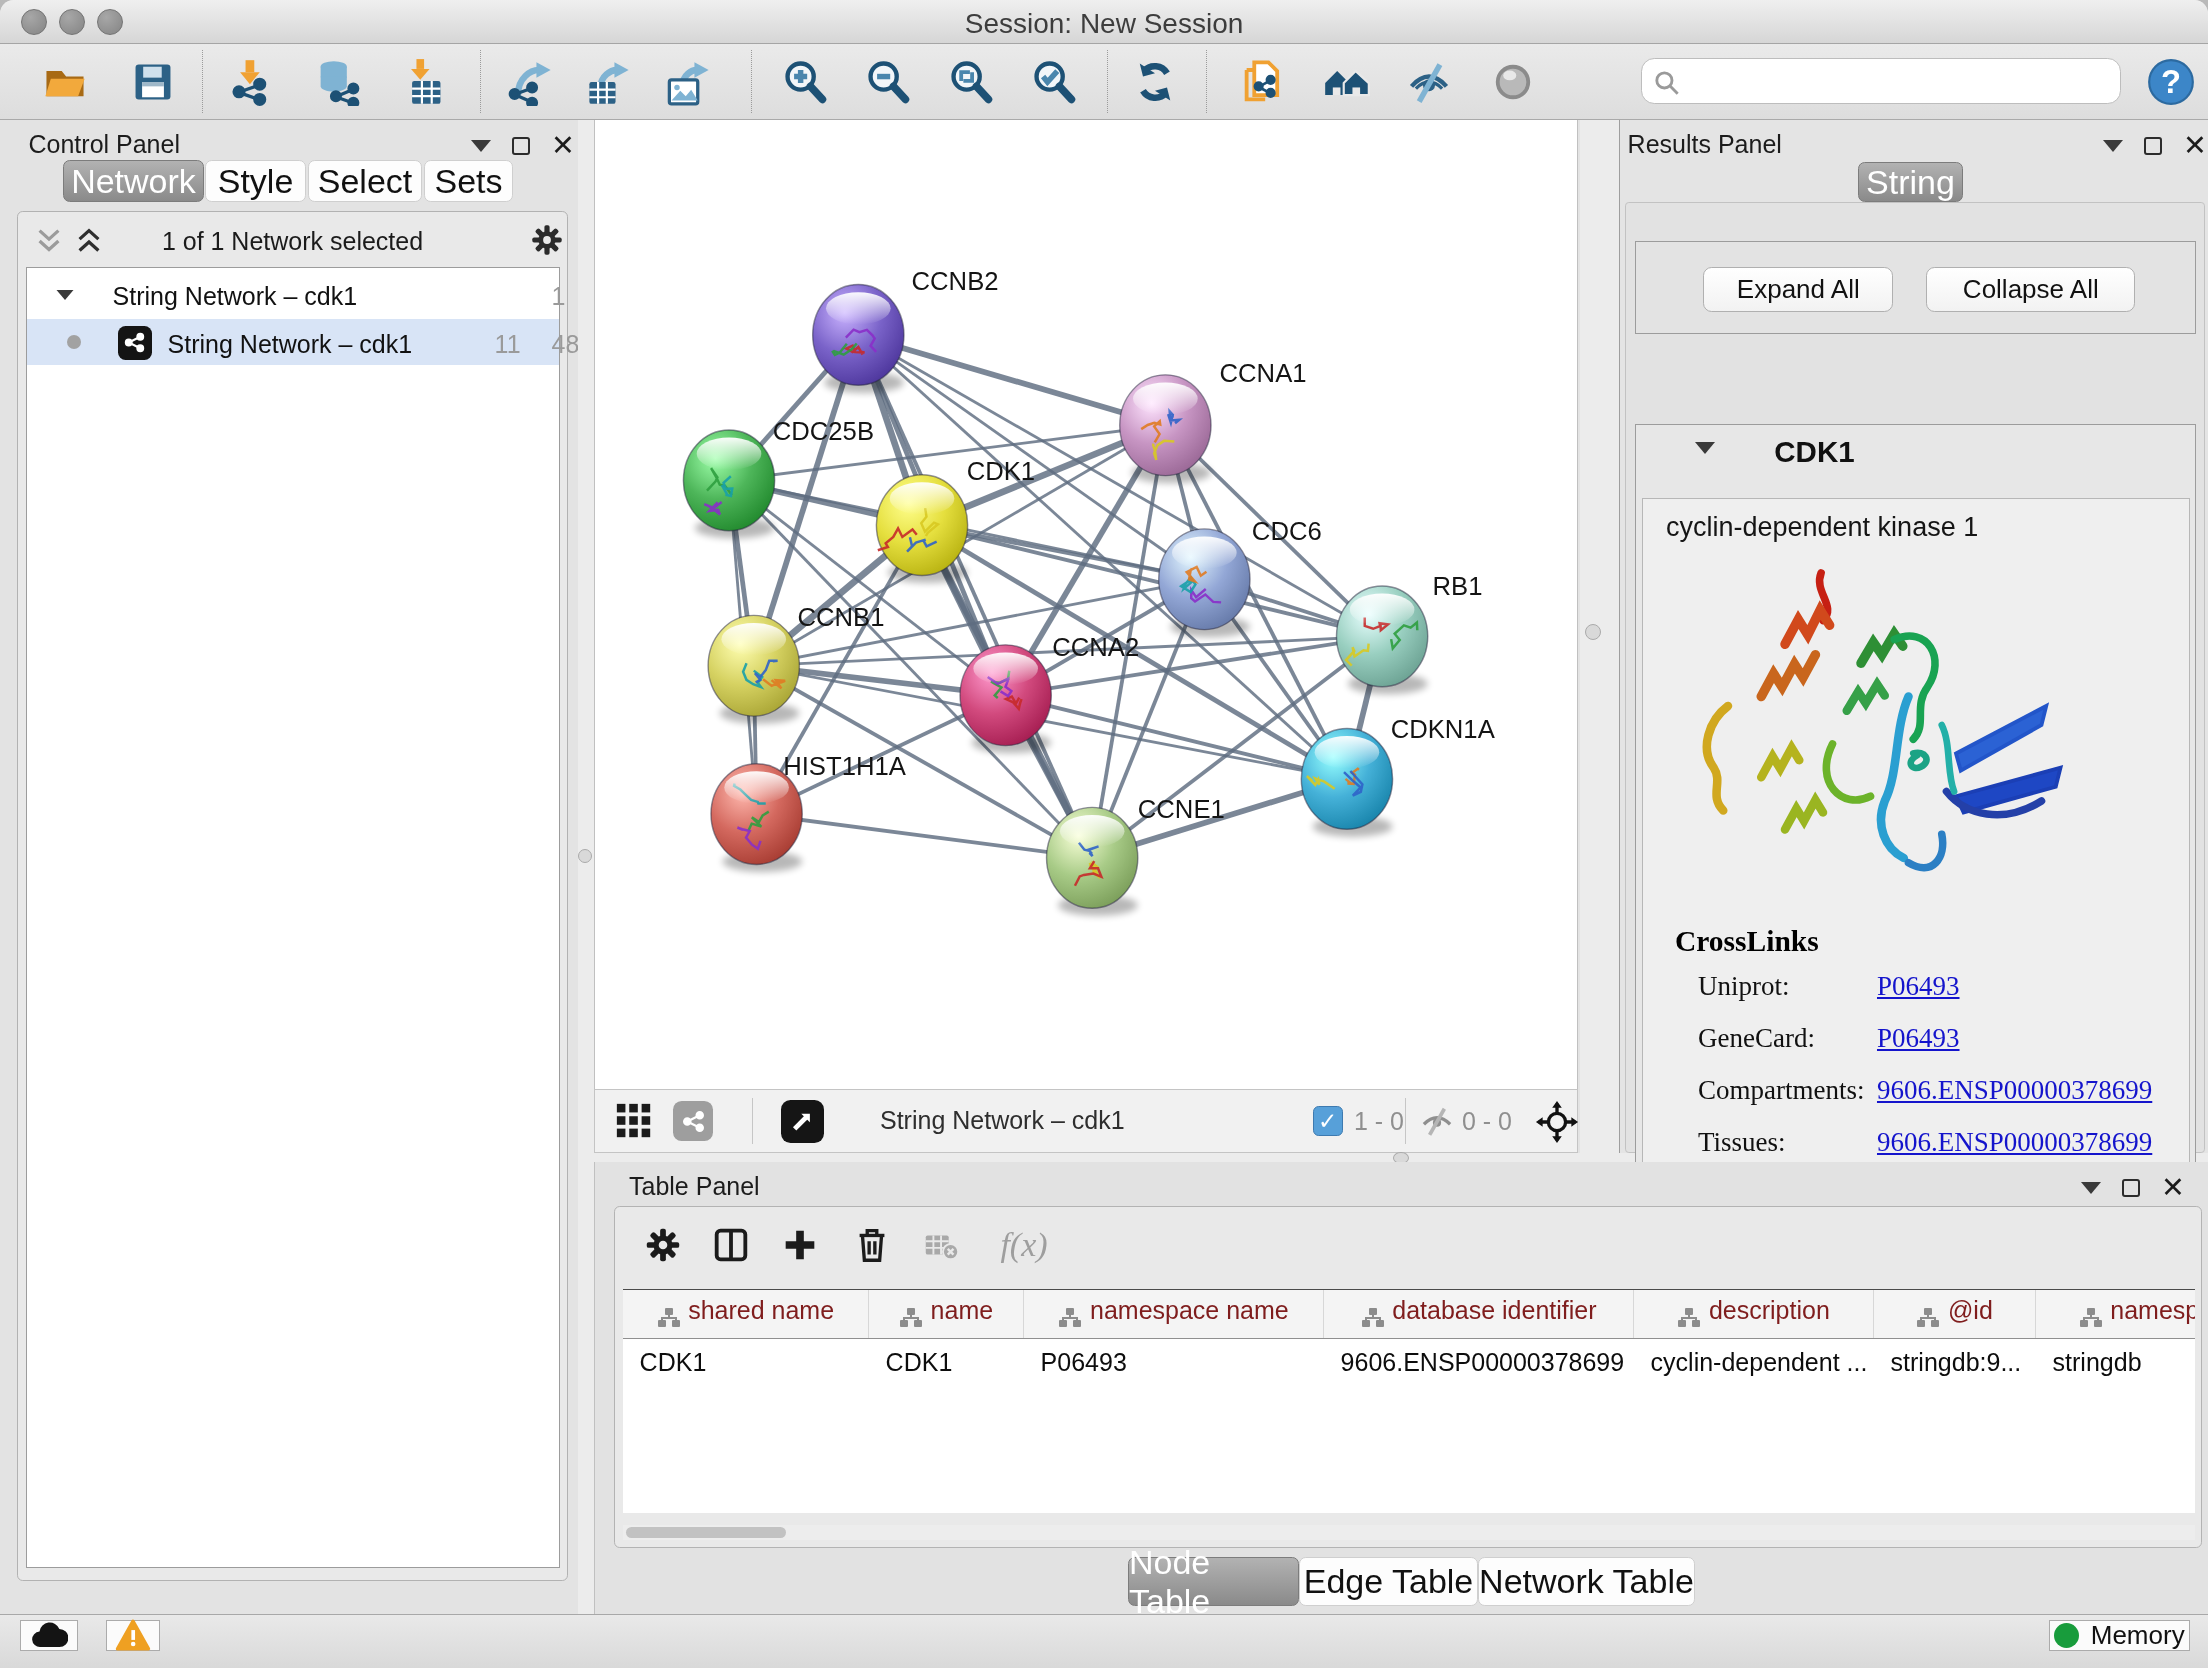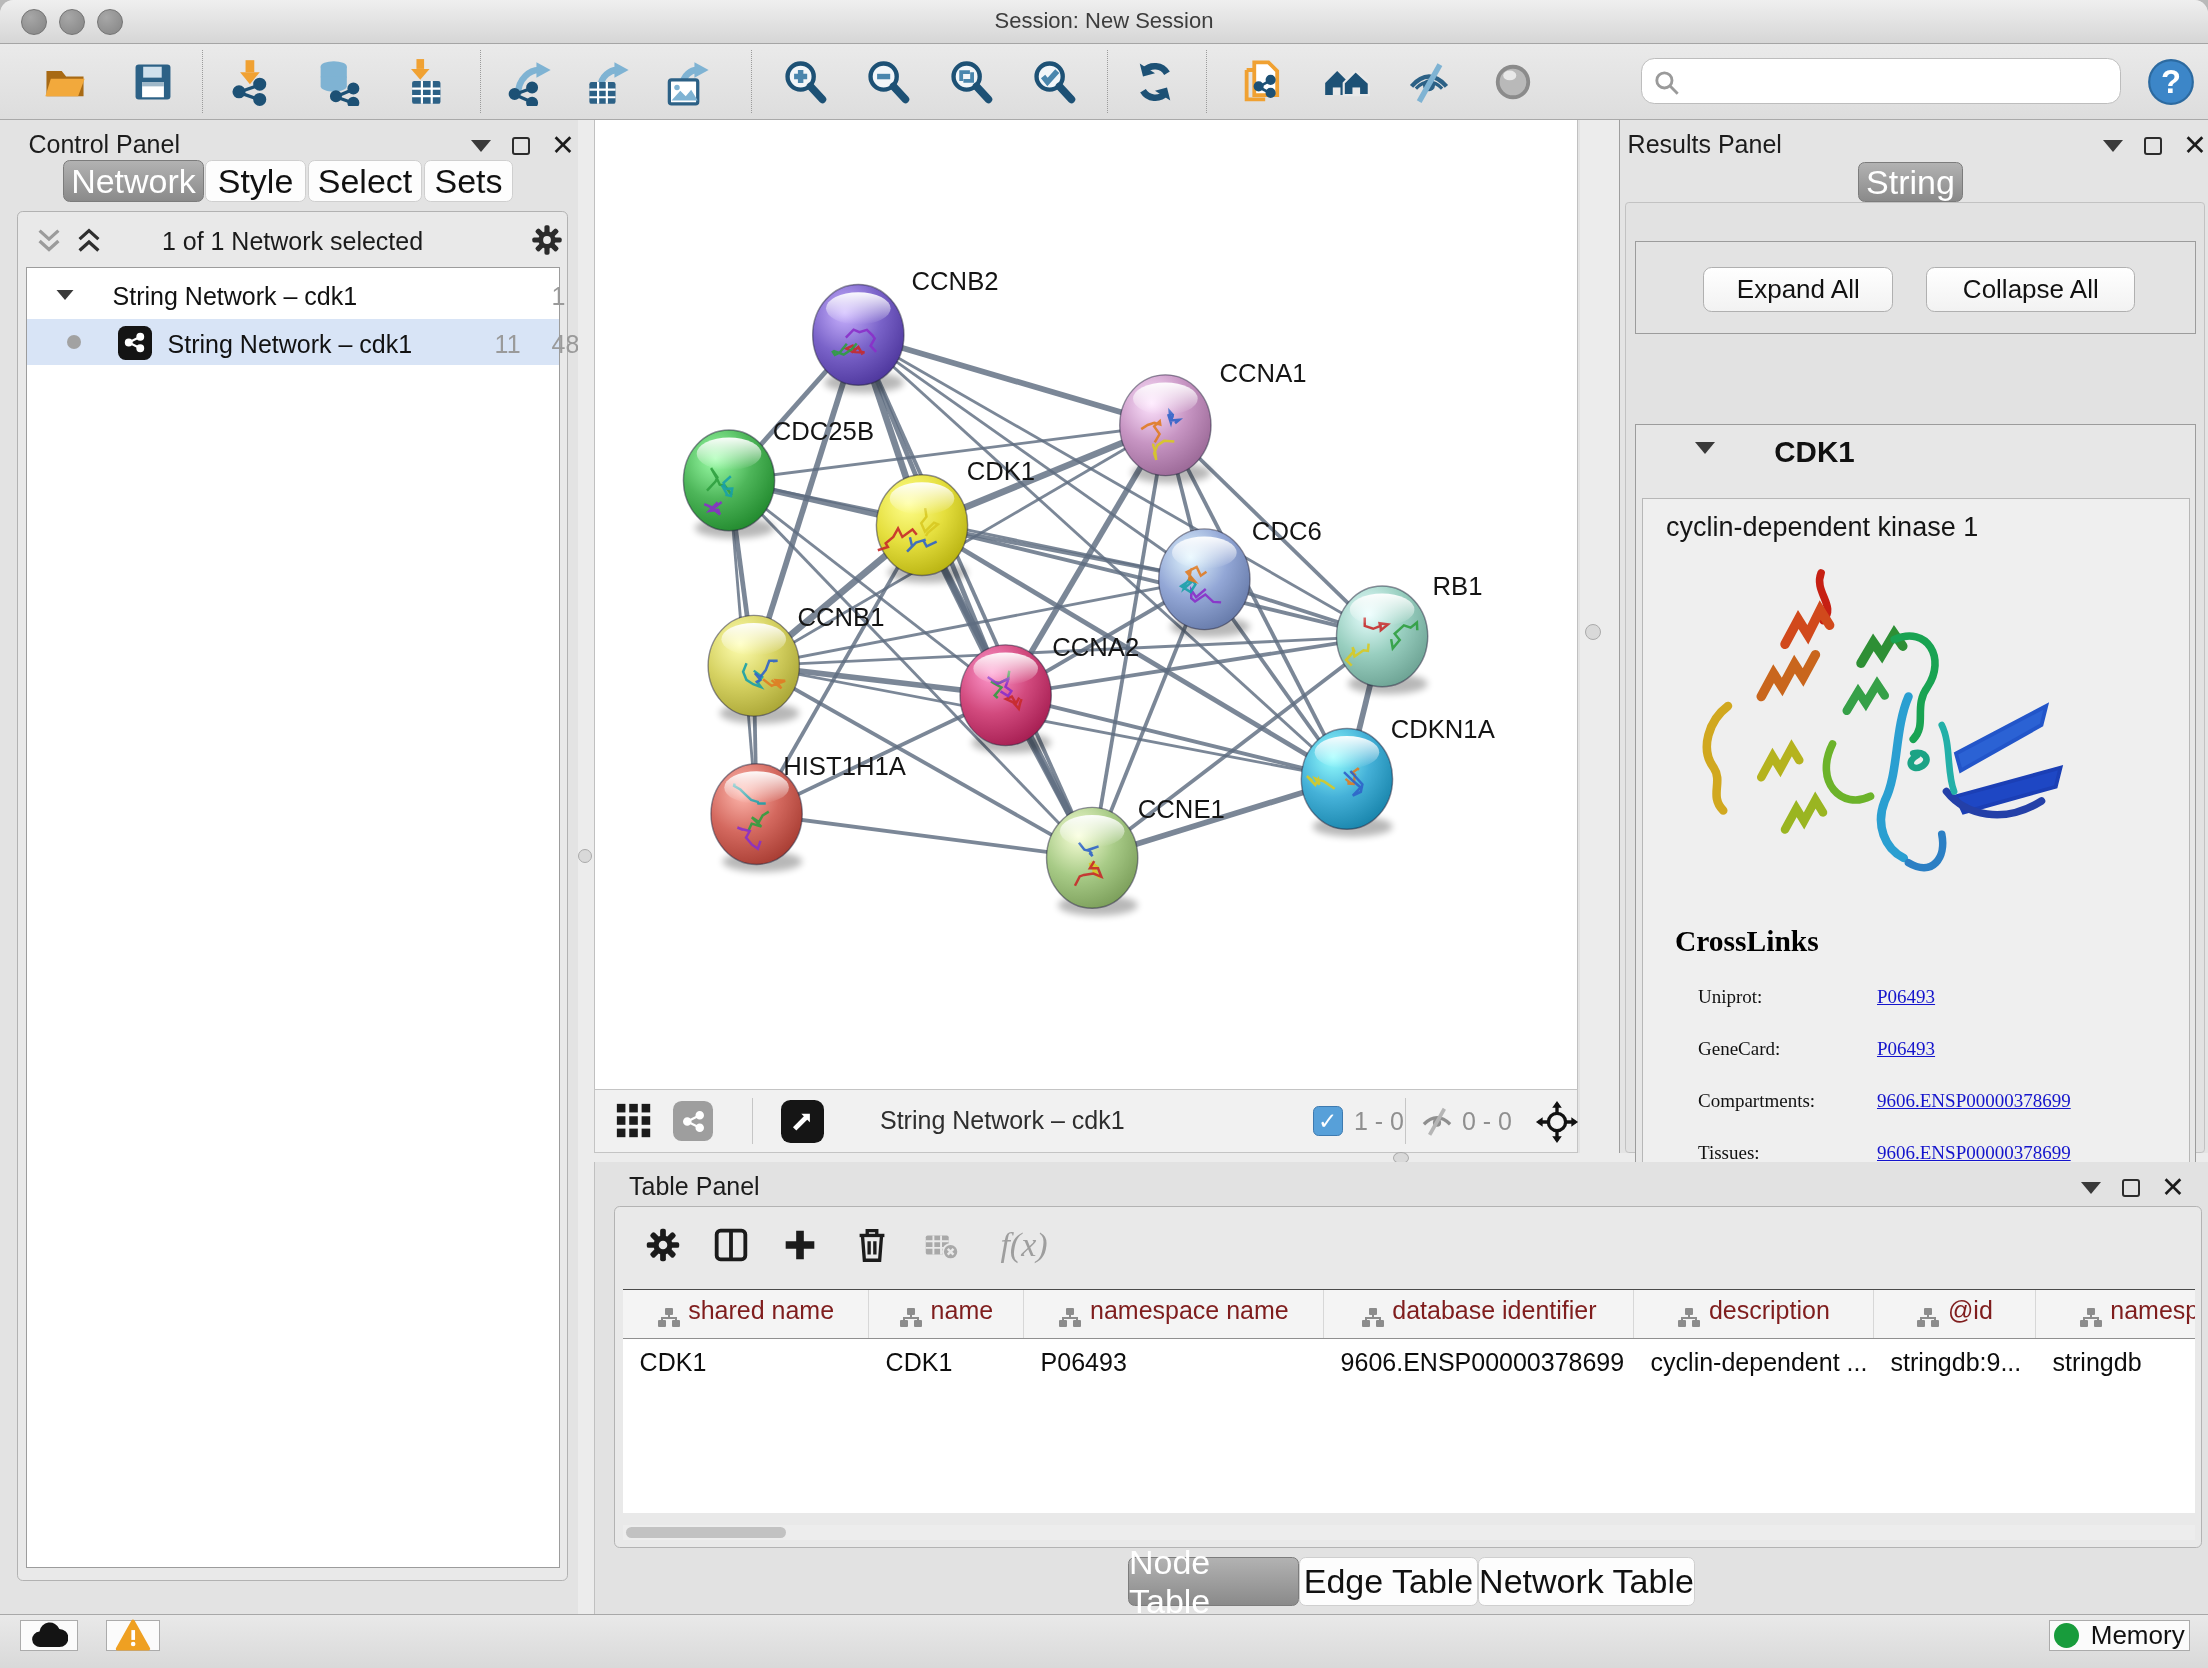--- a/index.html
+++ b/index.html
@@ -11,21 +11,21 @@
   }
   .abs { position:absolute; }
 
   
   #titlebar { position:absolute; left:0; top:0; width:2208px; height:44px;
     background:linear-gradient(#efefef,#d6d6d6); border-bottom:1px solid #a5a5a5;
     border-radius:13.3px 13.3px 0 0; }
   .tlight { position:absolute; top:8.6px; width:26px; height:26px; border-radius:50%;
     background:radial-gradient(circle at 35% 30%, #a7a7a7, #848484); border:1px solid #737373; }
   #win-title { position:absolute; top:7.6px; left:0; width:100%; text-align:center;
-    font-size:22px; color:#3d3d3d; }
+    font-size:28px; color:#3d3d3d; }
 
   
   #toolbar { position:absolute; left:0; top:44px; width:2208px; height:76px;
     background:linear-gradient(#eaeaea,#dddddd); border-bottom:1px solid #a9a9a9; }
   .tbtn { position:absolute; top:11.4px; width:53px; height:53px;
     display:flex; align-items:center; justify-content:center; }
   .tbtn svg { width:48px; height:48px; }
   .tsep { position:absolute; top:5.7px; height:63px; width:0; border-left:1.9px dotted #9b9b9b; }
   #search-box { position:absolute; left:1641px; top:14.3px; width:480px; height:46px;
     background:#fff; border:1px solid #bdbdbd; border-radius:13.3px; }
@@ -92,21 +92,21 @@
     border:1px solid #9c9c9c; background:#e7e7e7; }
   #rp-sec-head { position:absolute; left:0; top:0; width:100%; height:51px; }
   #rp-sec-title { position:absolute; left:138px; top:9.5px; font-size:29.5px; font-weight:bold; color:#111; }
   #rp-content { position:absolute; left:5.7px; top:53px; width:548px; height:738px;
     background:#efefef; border:1px solid #b7b7b7;margin-top:20px; }
   #rp-subtitle { position:absolute; left:23px; top:13.3px; font-size:27px; color:#151515; }
   #protein-img { position:absolute; left:28.5px; top:55px; }
   #crosslinks { position:absolute; left:32px; top:426px; width:495px;
     font-family:"Liberation Serif","DejaVu Serif",serif; }
   #crosslinks .cl-title { font-size:29.5px; font-weight:bold; color:#000; margin-bottom:13.3px; }
-  .cl-row { display:flex; height:52px; align-items:center; font-size:19px; }
+  .cl-row { display:flex; height:52px; font-size:27px; }
   .cl-label { width:202px; padding-left:23px; color:#111; }
   .cl-value { color:#1414cc; text-decoration:underline; }
   #rp-chip { position:absolute; left:19px; top:715px; width:53px; height:8.6px; background:#c9c9c9; }
 
   
   #table-panel { position:absolute; left:594px; top:1162px; width:1614px; height:452px;
     background:#e2e2e2; border-left:1px solid #c0c0c0; }
   #tp-box { position:absolute; left:19px; top:44px; width:1588px; height:342px;
     background:#e9e9e9; border:1px solid #b3b3b3; border-radius:5.7px; }
   .tp-icon { position:absolute; top:13.3px; width:49px; height:49px;

